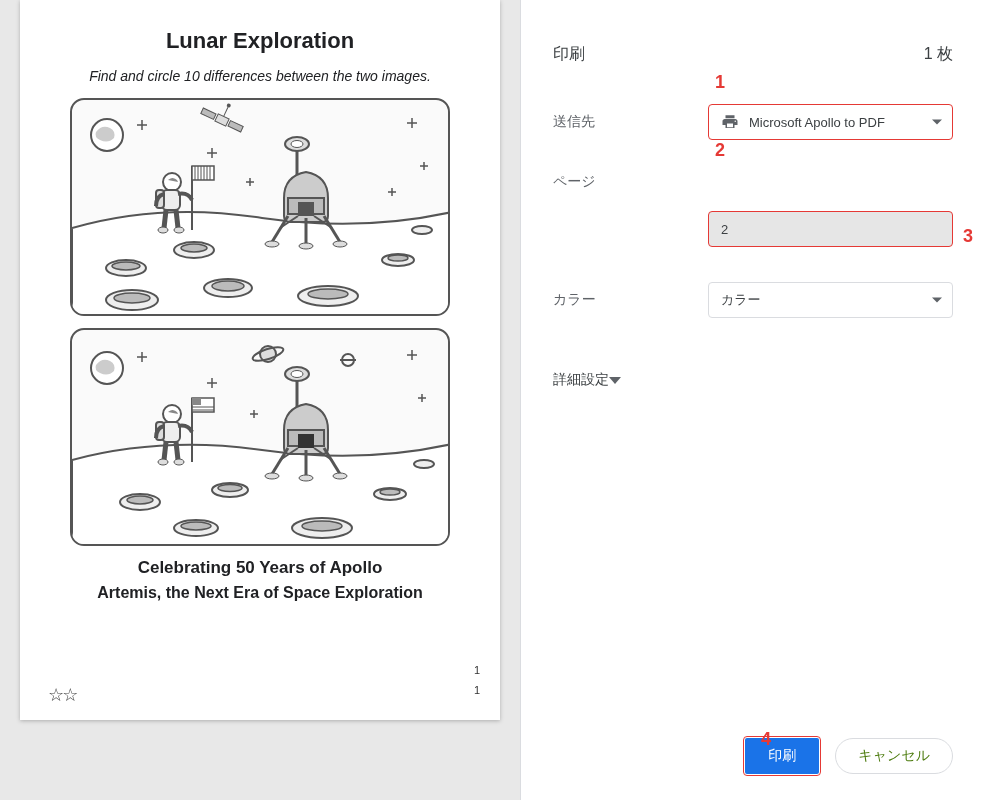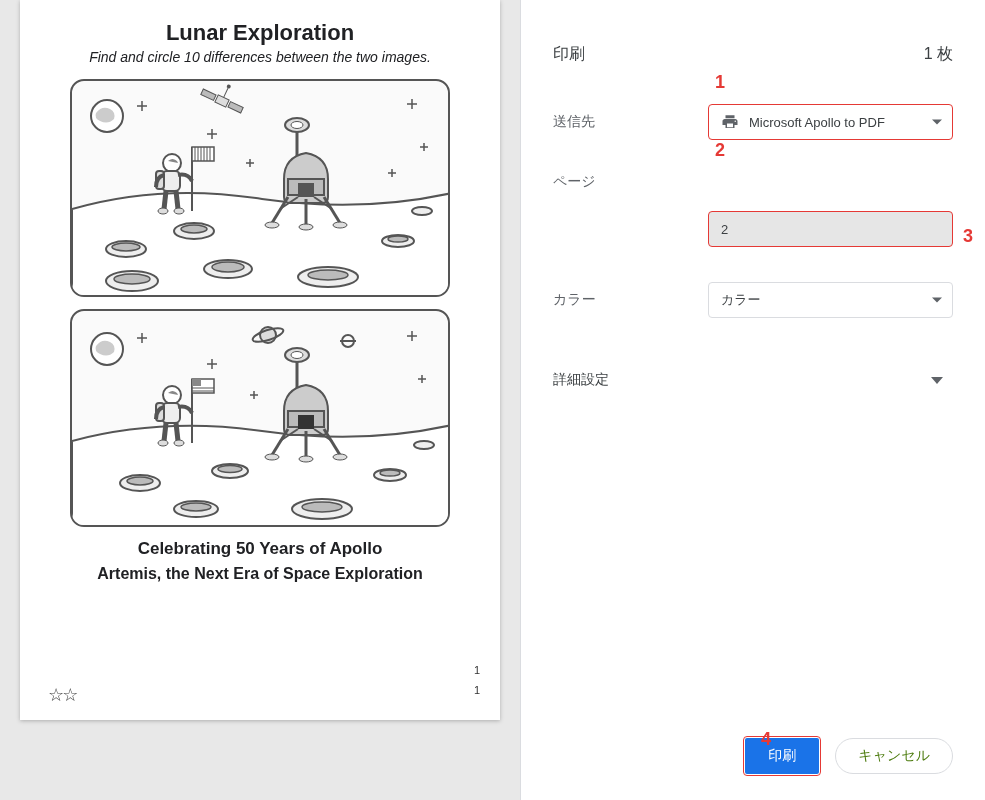--- a/index.html
+++ b/index.html
@@ -15,34 +15,34 @@
     align-items: flex-start;
     justify-content: center;
     padding: 0 20px;
   }
   .page {
     width: 480px;
     height: 720px;
     background: #fff;
     box-shadow: 0 1px 4px rgba(0,0,0,.25);
     position: relative;
-    padding: 20px 30px 12px;
+    padding: 28px 30px 12px;
   }
   .page h1 {
     font-family: Arial, sans-serif;
     font-weight: bold;
     font-size: 22px;
     text-align: center;
   }
   .page .subtitle {
     font-family: Arial, sans-serif;
     font-style: italic;
     font-size: 14px;
     text-align: center;
-    margin-top: 3px;
+    margin-top: 14px;
     margin-bottom: 14px;
   }
   .scene {
     width: 380px;
     height: 218px;
     border: 2px solid #555;
     border-radius: 14px;
     margin: 0 auto 12px;
     overflow: hidden;
     background: #fafafa;
@@ -98,21 +98,21 @@
     border: 1px solid #e53935;
     border-radius: 4px;
     background: #e6e6e6;
     padding: 0 12px;
     font-size: 13px;
     color: #3c4043;
     display: flex;
     align-items: center;
   }
 
-  .adv-row { display: flex; align-items: center; justify-content: space-between; height: 60px; margin-top: 20px; cursor: pointer; }
+  .adv-row { display: flex; align-items: center; justify-content: flex-start; height: 60px; margin-top: 20px; cursor: pointer; }
   .adv-row .label { font-size: 14px; color: #3c4043; }
   .adv-row .chev {
     width: 0; height: 0; border-left: 6px solid transparent; border-right: 6px solid transparent; border-top: 7px solid #5f6368;
     margin-right: 10px;
   }
 
   .footer-btns {
     position: absolute;
     right: 32px;
     bottom: 26px;

